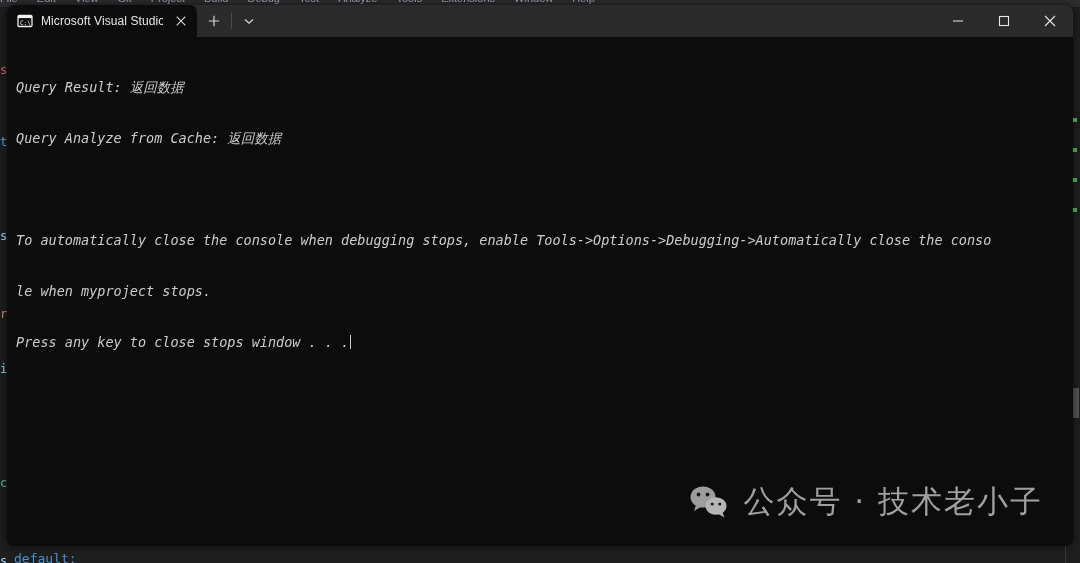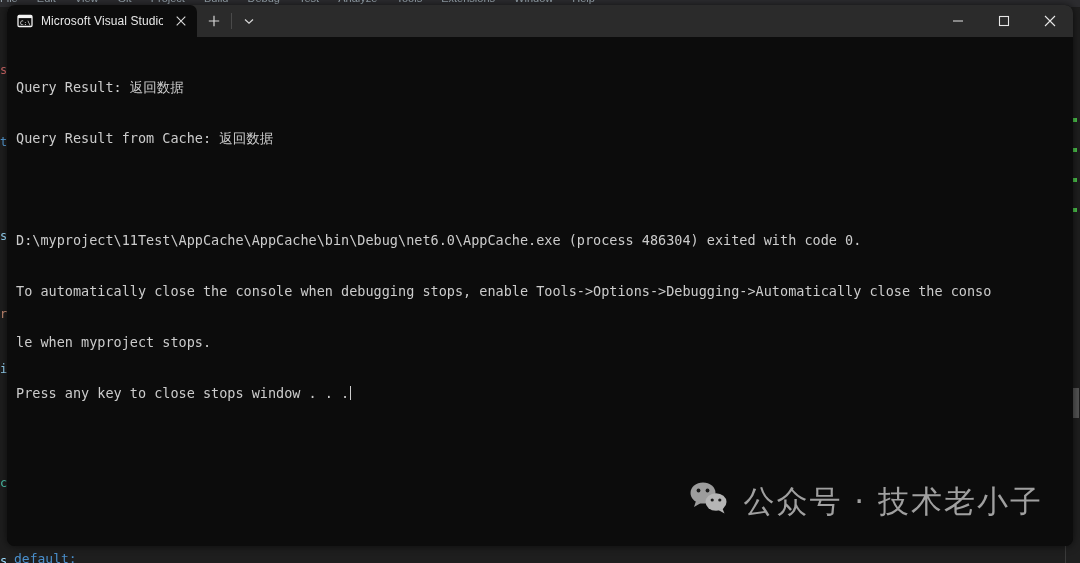--- a/index.html
+++ b/index.html
@@ -201,37 +201,38 @@
     background: #0c0c0c;
     padding: 8px 8px 0 9px;
     box-sizing: border-box;
     font-family: "DejaVu Sans Mono", monospace;
     font-size: 13.5px;
     line-height: 17px;
     color: #cccccc;
     white-space: pre;
     overflow: hidden;
   }
-  #console-body .line { min-height: 17px; }
+  #console-body .line { min-height: 17px; font-style: italic; }
   #console-body .line.blank { height: 17px; }
   .cursor {
     display: inline-block;
     width: 1px;
     height: 14px;
     background: #cccccc;
     vertical-align: -2px;
     margin-left: 1px;
   }
 
   
   #watermark {
     position: absolute;
     right: 30px;
     bottom: 23px;
     display: flex;
+    align-items: center;
     gap: 14px;
     color: #9d9d9d;
     pointer-events: none;
   }
   #watermark .wm-text {
     font-family: "DejaVu Sans", sans-serif;
     font-size: 31px;
     letter-spacing: 2px;
     color: #a0a0a0;
   }
@@ -342,23 +343,22 @@
       <div class="winbtn">
         <svg width="12" height="12" viewBox="0 0 12 12">
           <path d="M1 1 L11 11 M11 1 L1 11" stroke="#e6e6e6" stroke-width="1.1" fill="none"></path>
         </svg>
       </div>
     </div>
   </div>
 
   <div id="console-body">
     <div class="line">Query Result: 返回数据</div>
-    <div class="line">Query Result from Cache: 返回数据</div>
+    <div class="line">Query Analyze from Cache: 返回数据</div>
     <div class="line blank"></div>
-    <div class="line">D:\myproject\11Test\AppCache\AppCache\bin\Debug\net6.0\AppCache.exe (process 486304) exited with code 0.</div>
     <div class="line">To automatically close the console when debugging stops, enable Tools-&gt;Options-&gt;Debugging-&gt;Automatically close the conso</div>
     <div class="line">le when myproject stops.</div>
     <div class="line"><span>Press any key to close stops window . . .</span><span class="cursor"></span></div>
   </div>
 
   <div id="watermark">
     <span class="wm-logo">
       <svg width="40" height="34" viewBox="0 0 40 34">
         <ellipse cx="14" cy="12" rx="12.5" ry="10.5" fill="#9d9d9d"></ellipse>
         <path d="M7 20 L5 26 L11.5 22.2 Z" fill="#9d9d9d"></path>

